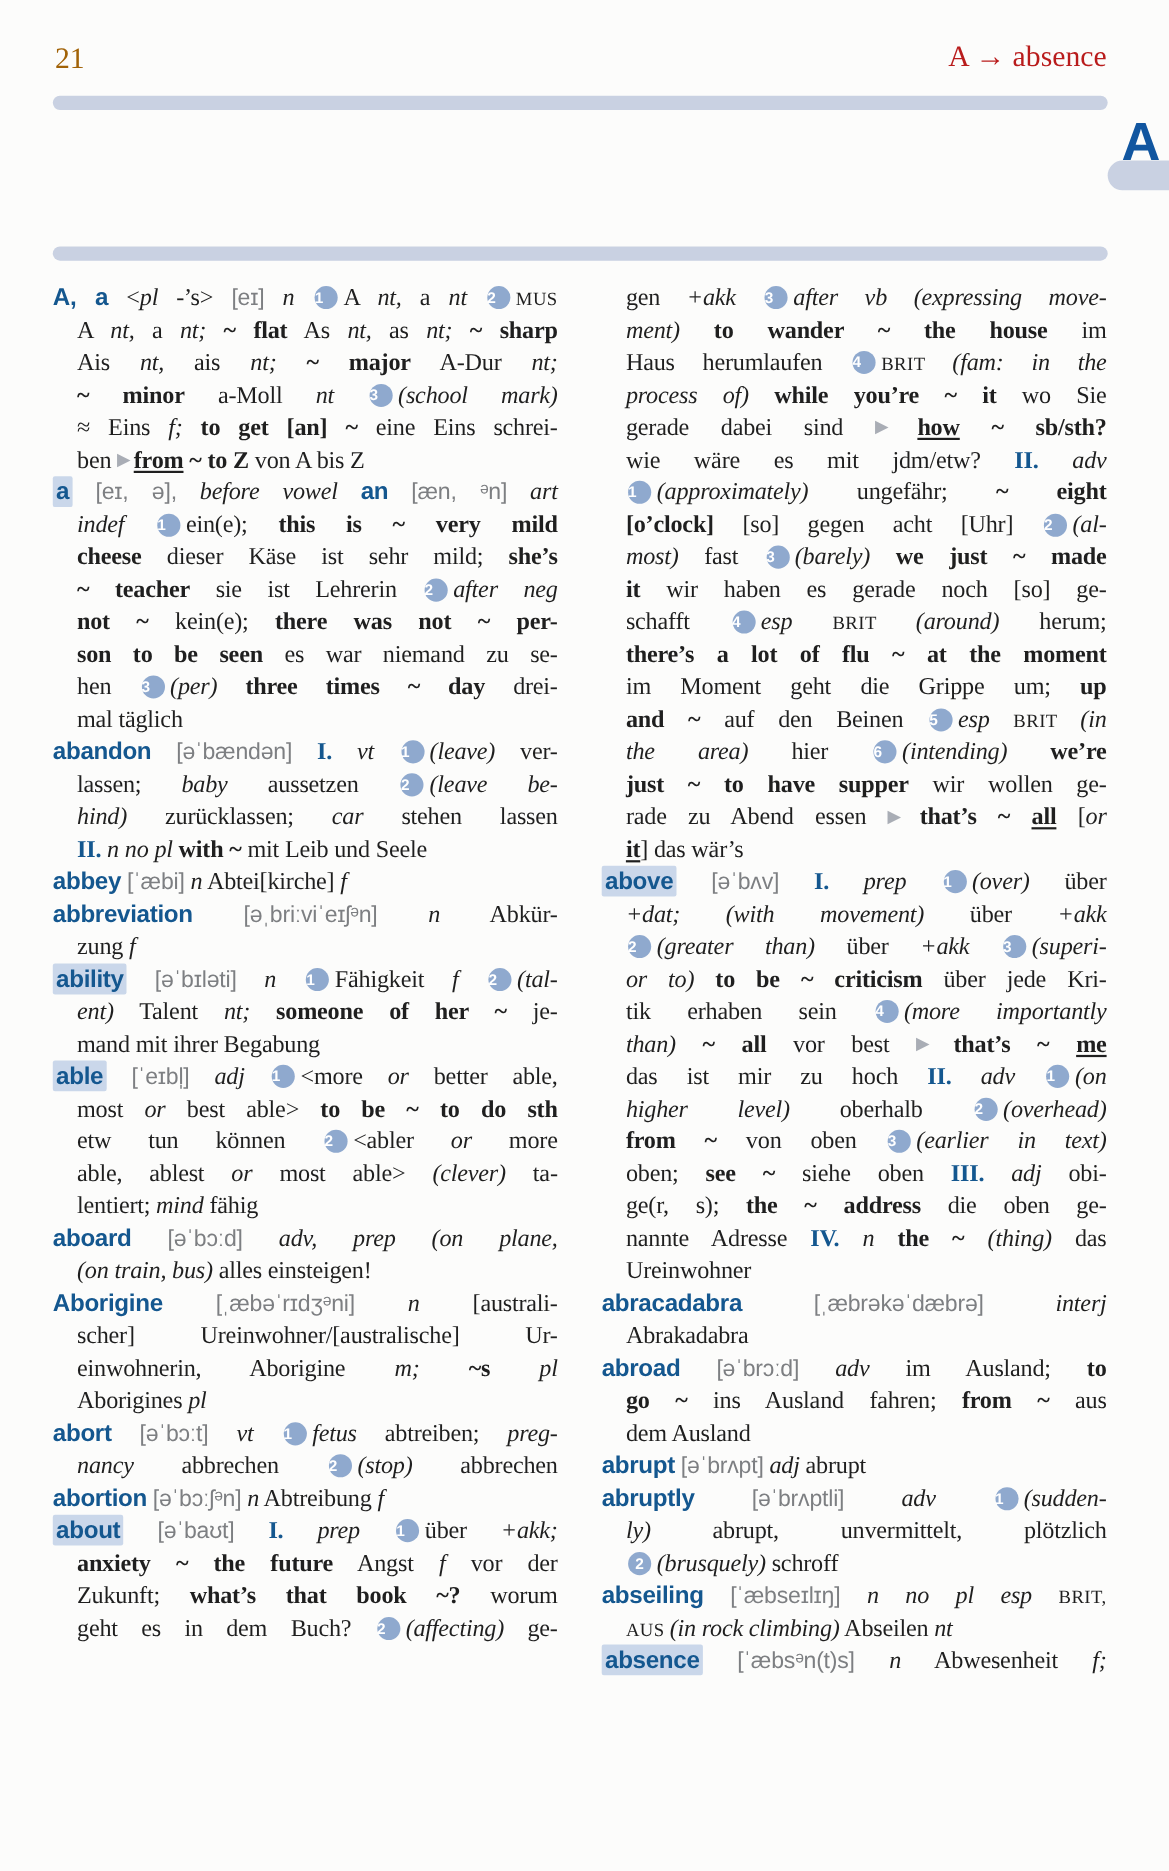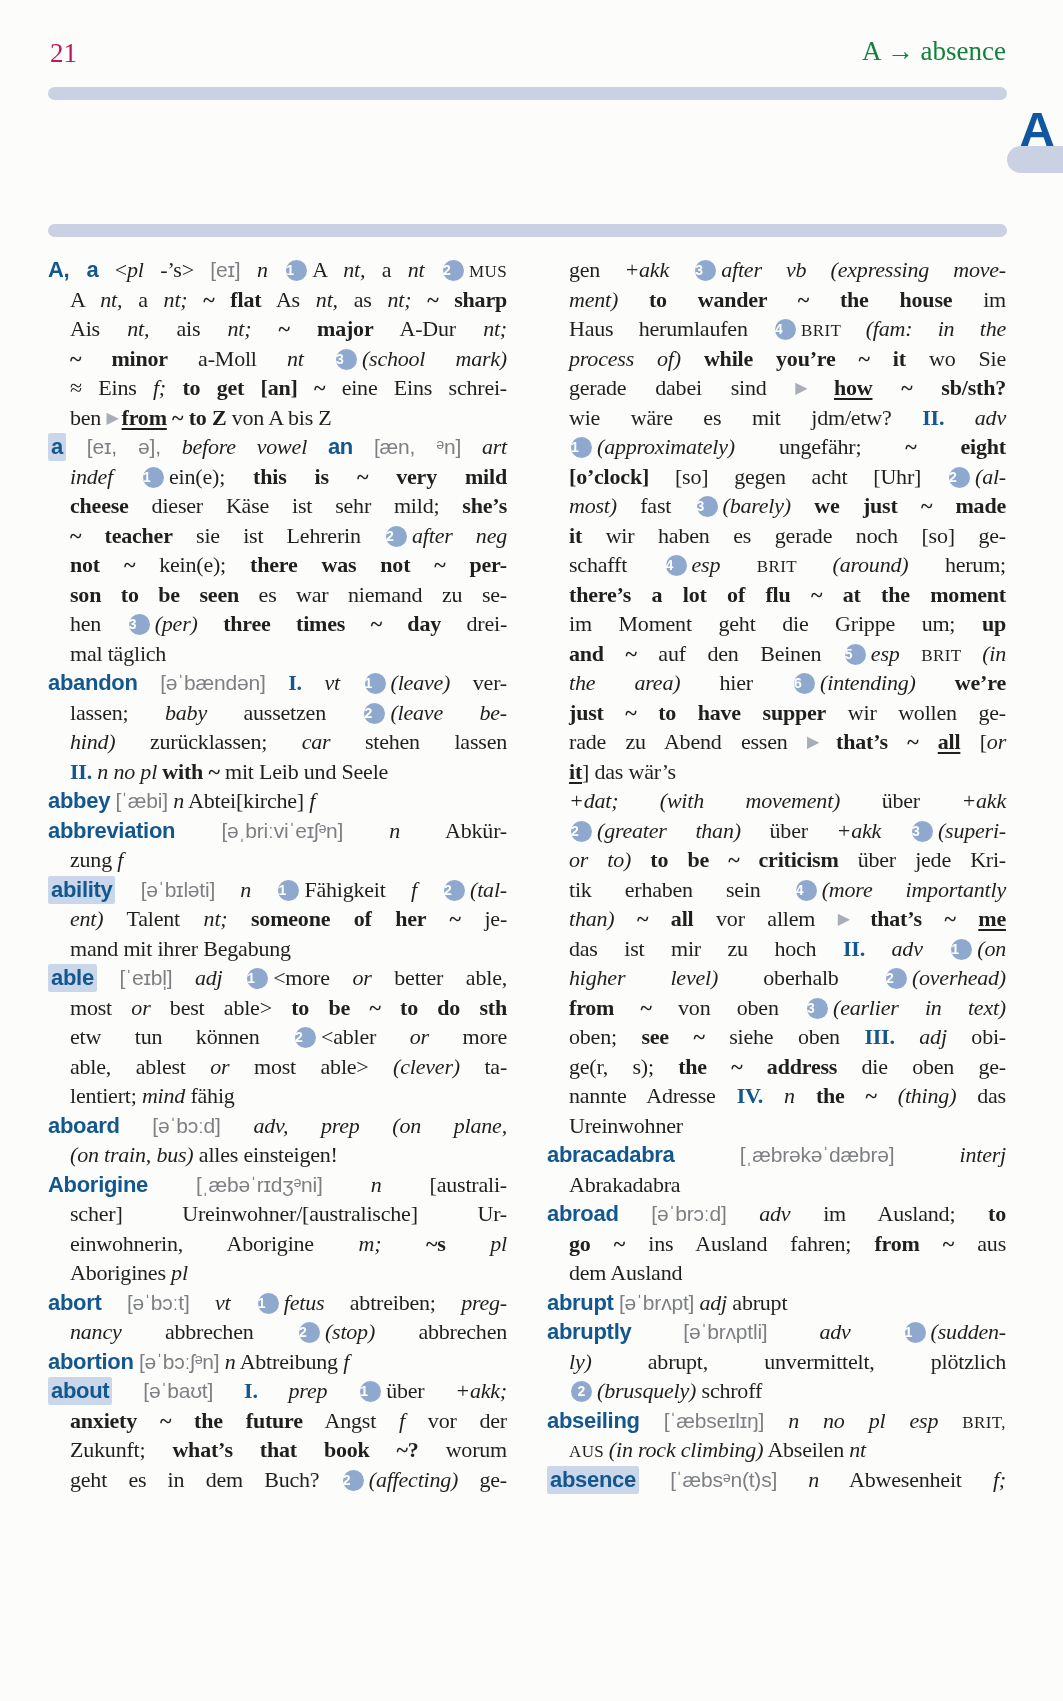--- a/index.html
+++ b/index.html
@@ -3,24 +3,24 @@
 <meta charset="utf-8">
 <style>
   html,body{margin:0;padding:0;}
   body{
     width:1063px;height:1701px;position:relative;overflow:hidden;
     background:#fcfcfb;color:#1f1f1f;
     font-family:"Liberation Serif",serif;
   }
   .page{position:absolute;inset:0;}
   .page-number{
-    position:absolute;left:50px;top:38px;font-size:27px;color:#be185d;
+    position:absolute;left:50px;top:38px;font-size:27px;color:#a16207;
   }
   .guide-words{
-    position:absolute;right:57px;top:36px;font-size:27px;color:#15803d;
+    position:absolute;right:57px;top:36px;font-size:27px;color:#b91c1c;
   }
   .bar{
     position:absolute;left:48px;width:959px;height:13px;border-radius:7px;
     background:#c9d1e2;
   }
   .bar-top{top:87px;}
   .bar-bottom{top:224px;}
   .big-letters{
     position:absolute;left:50px;top:86px;line-height:1;
     font-family:"Liberation Sans",sans-serif;font-weight:100;
@@ -137,25 +137,26 @@
         <div class="line ind just"><span class="ri">most)</span><span class="rn"> fast </span><span class="rnum">3</span><span class="ri">(barely) </span><span class="rb">we just ~ made</span></div>
         <div class="line ind just"><span class="rb">it</span><span class="rn"> wir haben es gerade noch [so] ge-</span></div>
         <div class="line ind just"><span class="rn">schafft </span><span class="rnum">4</span><span class="ri">esp </span><span class="rsc">BRIT </span><span class="ri">(around)</span><span class="rn"> herum;</span></div>
         <div class="line ind just"><span class="rb">there’s a lot of flu ~ at the moment</span></div>
         <div class="line ind just"><span class="rn">im Moment geht die Grippe um; </span><span class="rb">up</span></div>
         <div class="line ind just"><span class="rb">and ~</span><span class="rn"> auf den Beinen </span><span class="rnum">5</span><span class="ri">esp </span><span class="rsc">BRIT </span><span class="ri">(in</span></div>
         <div class="line ind just"><span class="ri">the area)</span><span class="rn"> hier </span><span class="rnum">6</span><span class="ri">(intending) </span><span class="rb">we’re</span></div>
         <div class="line ind just"><span class="rb">just ~ to have supper</span><span class="rn"> wir wollen ge-</span></div>
         <div class="line ind just"><span class="rn">rade zu Abend essen </span><span class="rtri">▶</span><span class="rb">that’s ~ </span><span class="rbu">all</span><span class="rn"> [</span><span class="ri">or</span></div>
         <div class="line ind"><span class="rbu">it</span><span class="rn">] das wär’s</span></div>
+        <div class="line just"><span class="rhw rhl">above</span><span class="rn"> </span><span class="rph">[əˈbʌv]</span><span class="rn"> </span><span class="rrom">I.</span><span class="rn"> </span><span class="ri">prep </span><span class="rnum">1</span><span class="ri">(over)</span><span class="rn"> über</span></div>
         <div class="line ind just"><span class="ri">+dat;</span><span class="rn"> </span><span class="ri">(with movement)</span><span class="rn"> über </span><span class="ri">+akk</span></div>
         <div class="line ind just"><span class="rnum">2</span><span class="ri">(greater than)</span><span class="rn"> über </span><span class="ri">+akk </span><span class="rnum">3</span><span class="ri">(superi-</span></div>
         <div class="line ind just"><span class="ri">or to)</span><span class="rn"> </span><span class="rb">to be ~ criticism</span><span class="rn"> über jede Kri-</span></div>
         <div class="line ind just"><span class="rn">tik erhaben sein </span><span class="rnum">4</span><span class="ri">(more importantly</span></div>
-        <div class="line ind just"><span class="ri">than)</span><span class="rn"> </span><span class="rb">~ all</span><span class="rn"> vor allem </span><span class="rtri">▶</span><span class="rb">that’s ~ </span><span class="rbu">me</span></div>
+        <div class="line ind just"><span class="ri">than)</span><span class="rn"> </span><span class="rb">~ all</span><span class="rn"> vor best </span><span class="rtri">▶</span><span class="rb">that’s ~ </span><span class="rbu">me</span></div>
         <div class="line ind just"><span class="rn">das ist mir zu hoch </span><span class="rrom">II.</span><span class="rn"> </span><span class="ri">adv </span><span class="rnum">1</span><span class="ri">(on</span></div>
         <div class="line ind just"><span class="ri">higher level)</span><span class="rn"> oberhalb </span><span class="rnum">2</span><span class="ri">(overhead)</span></div>
         <div class="line ind just"><span class="rb">from ~</span><span class="rn"> von oben </span><span class="rnum">3</span><span class="ri">(earlier in text)</span></div>
         <div class="line ind just"><span class="rn">oben; </span><span class="rb">see ~</span><span class="rn"> siehe oben </span><span class="rrom">III.</span><span class="rn"> </span><span class="ri">adj</span><span class="rn"> obi-</span></div>
         <div class="line ind just"><span class="rn">ge(r, s); </span><span class="rb">the ~ address</span><span class="rn"> die oben ge-</span></div>
         <div class="line ind just"><span class="rn">nannte Adresse </span><span class="rrom">IV.</span><span class="rn"> </span><span class="ri">n </span><span class="rb">the ~</span><span class="rn"> </span><span class="ri">(thing)</span><span class="rn"> das</span></div>
         <div class="line ind"><span class="rn">Ureinwohner</span></div>
         <div class="line just"><span class="rhw">abracadabra</span><span class="rn"> </span><span class="rph">[ˌæbrəkəˈdæbrə]</span><span class="rn"> </span><span class="ri">interj</span></div>
         <div class="line ind"><span class="rn">Abrakadabra</span></div>
         <div class="line just"><span class="rhw">abroad</span><span class="rn"> </span><span class="rph">[əˈbrɔːd]</span><span class="rn"> </span><span class="ri">adv</span><span class="rn"> im Ausland; </span><span class="rb">to</span></div>

